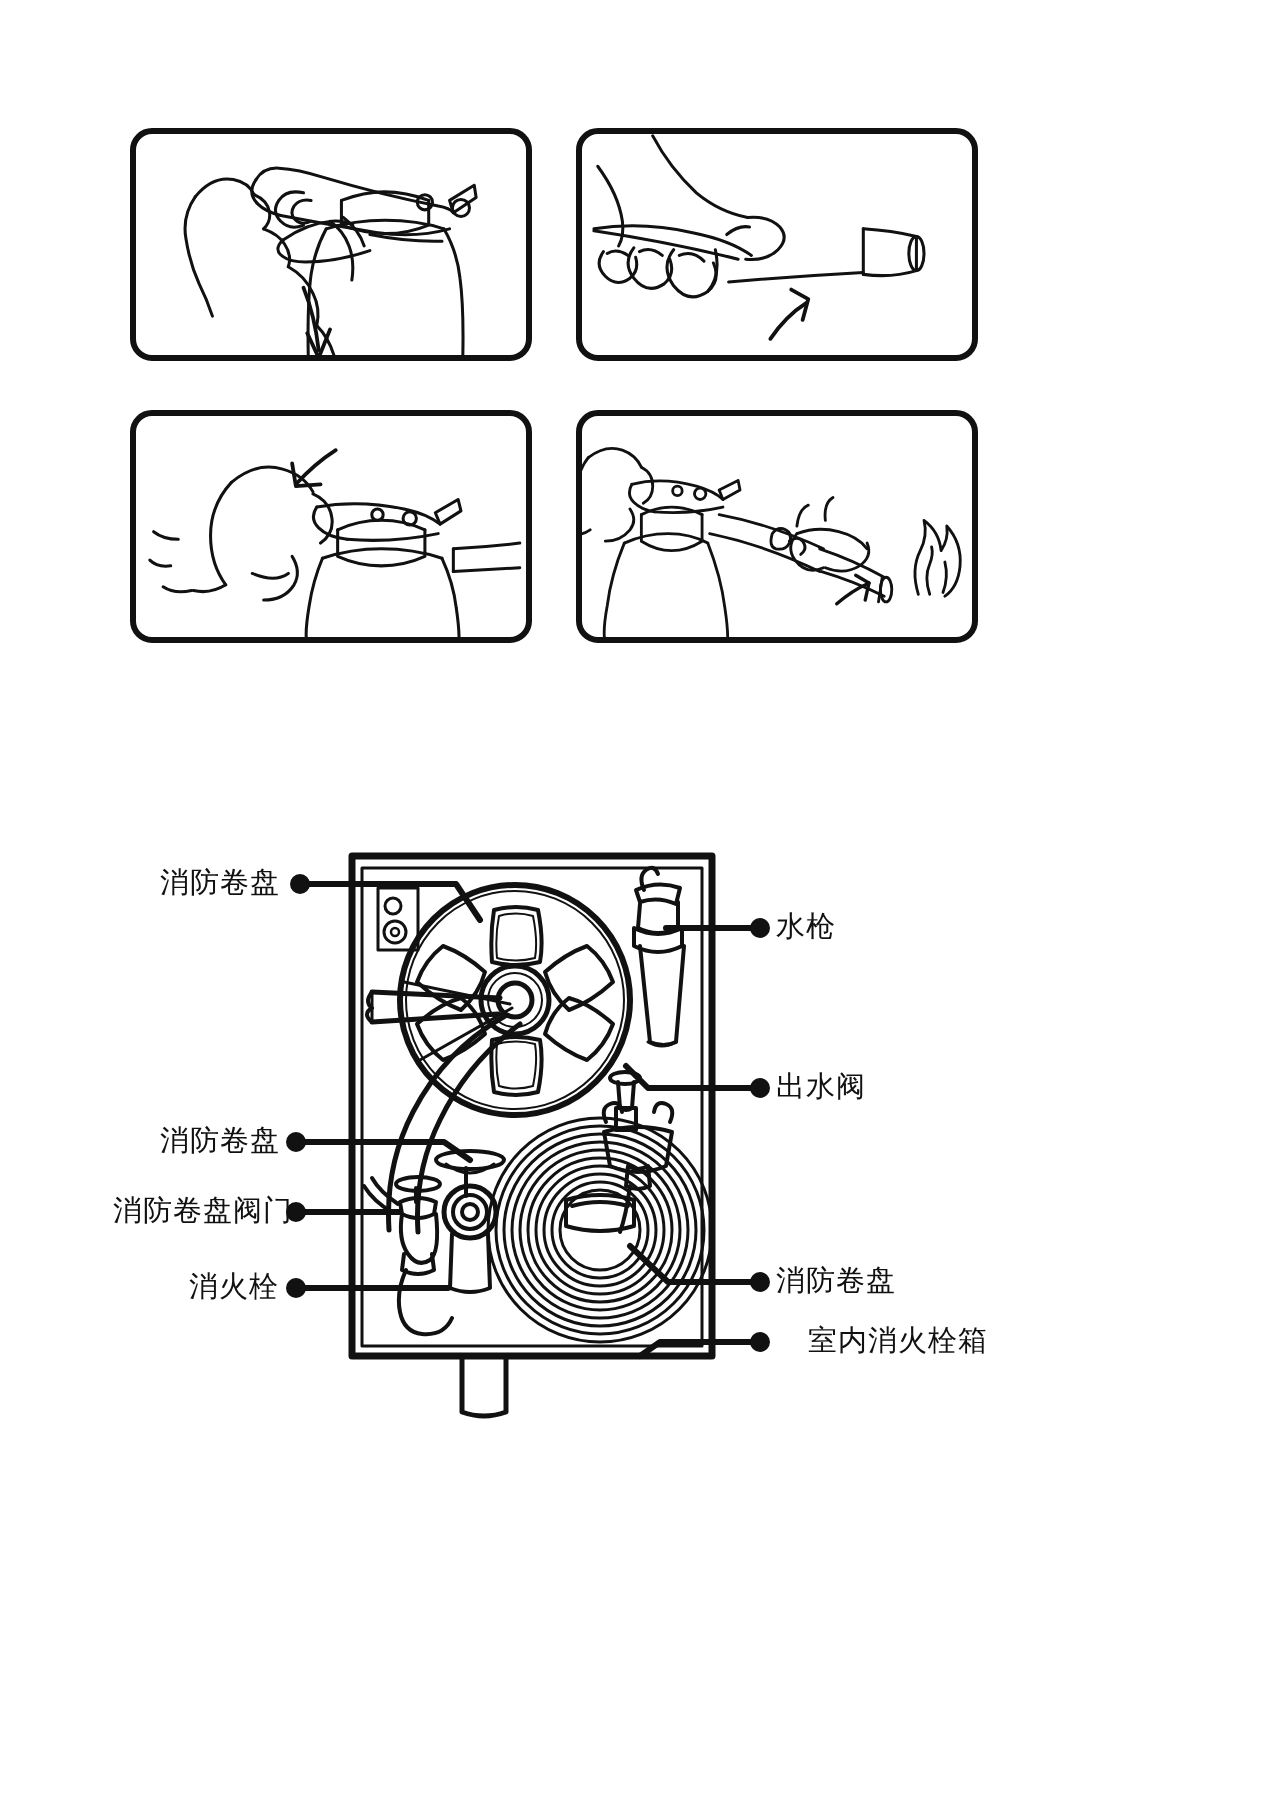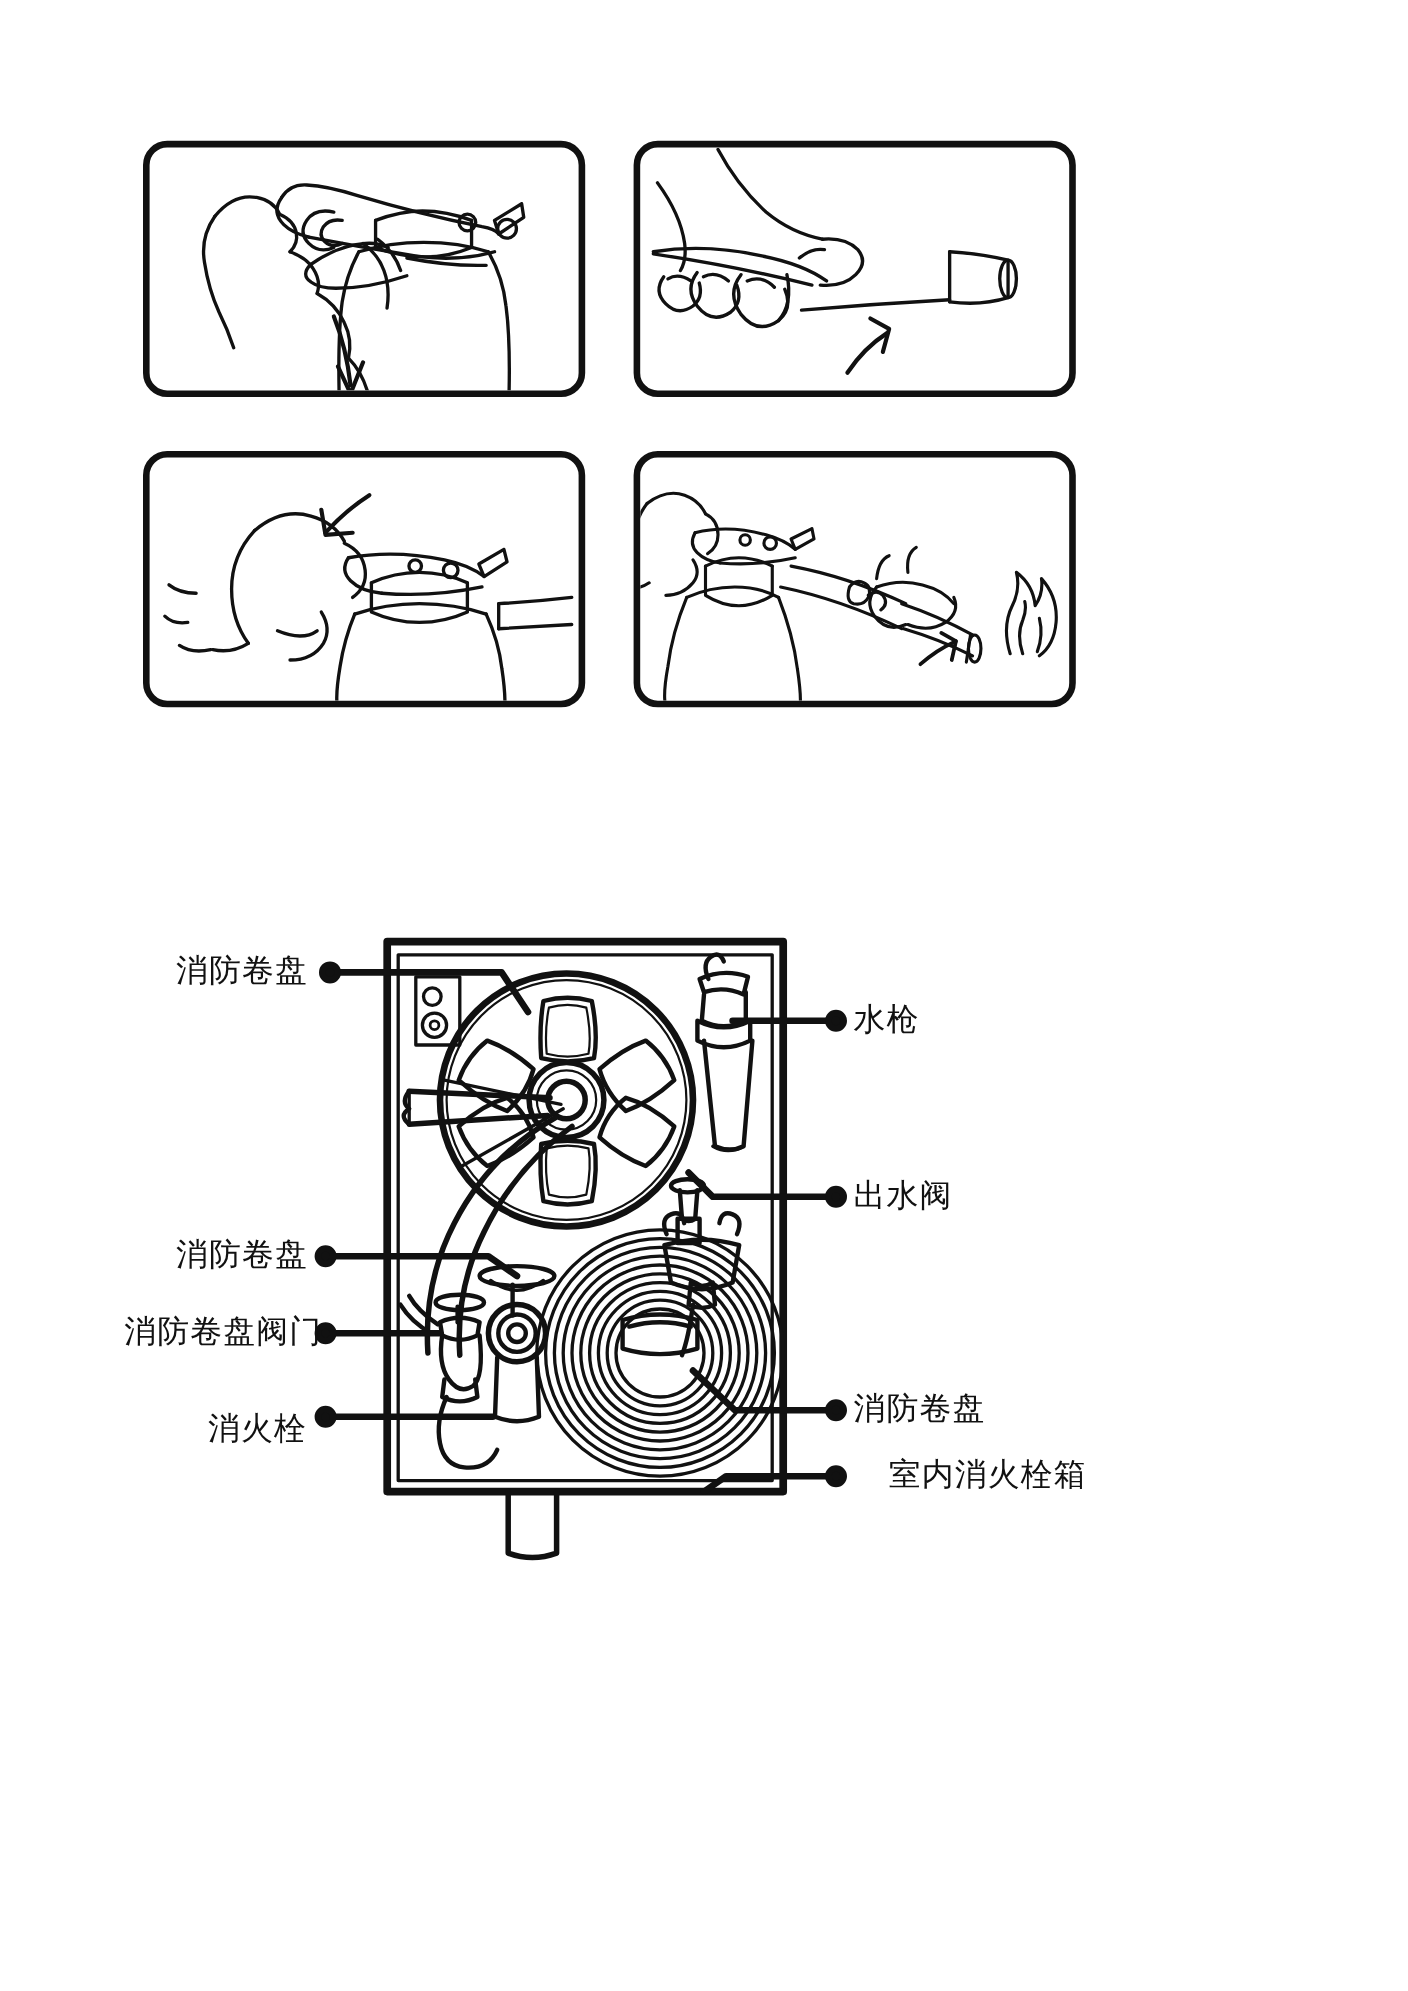--- a/index.html
+++ b/index.html
@@ -353,21 +353,21 @@
         </g>
       </g>
     </svg>
 
     <div class="lbl lbl-l" style="left:160px;top:108px;">消防卷盘</div>
 
     <div class="lbl lbl-l" style="left:160px;top:366px;">消防卷盘</div>
 
     <div class="lbl lbl-l" style="left:101px;top:436px;margin-left:12px;">消防卷盘阀门</div>
 
-    <div class="lbl lbl-l" style="left:189px;top:512px;margin-top:12px;">消火栓</div>
+    <div class="lbl lbl-l" style="left:189px;top:512px;">消火栓</div>
 
     <div class="lbl lbl-r" style="left:776px;top:152px;">水枪</div>
 
     <div class="lbl lbl-r" style="left:776px;top:312px;">出水阀</div>
 
     <div class="lbl lbl-r" style="left:776px;top:506px;">消防卷盘</div>
 
     <div class="lbl lbl-r" style="left:776px;top:566px;margin-left:32px;">室内消火栓箱</div>
   </div>
 

